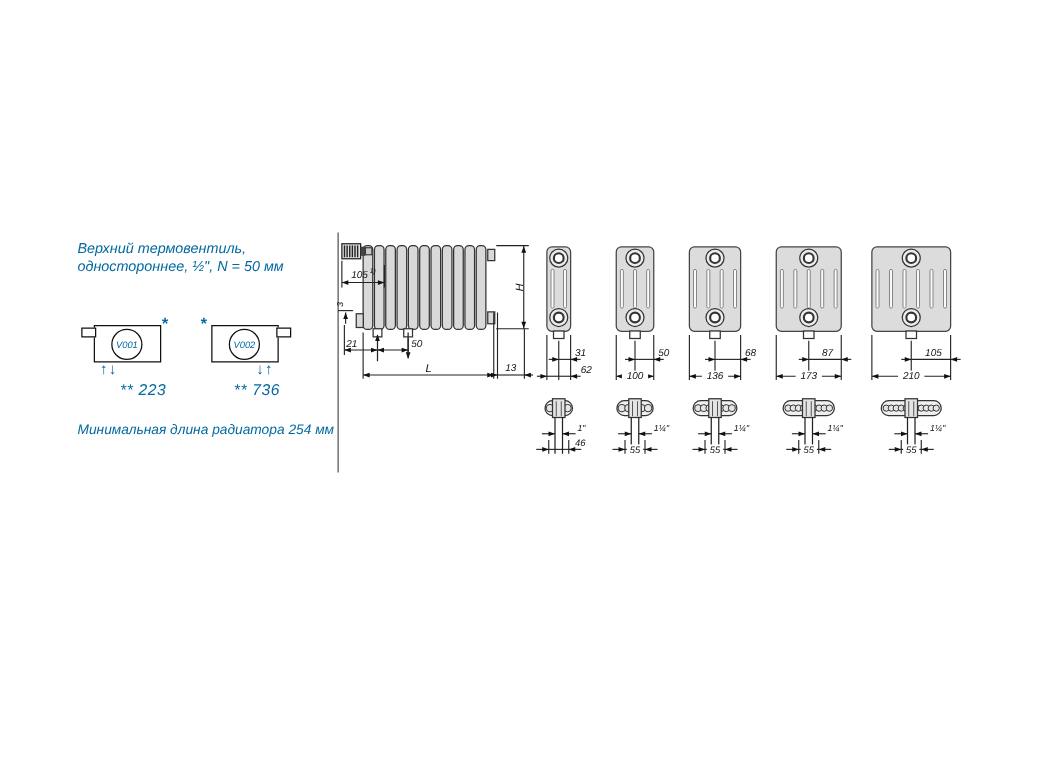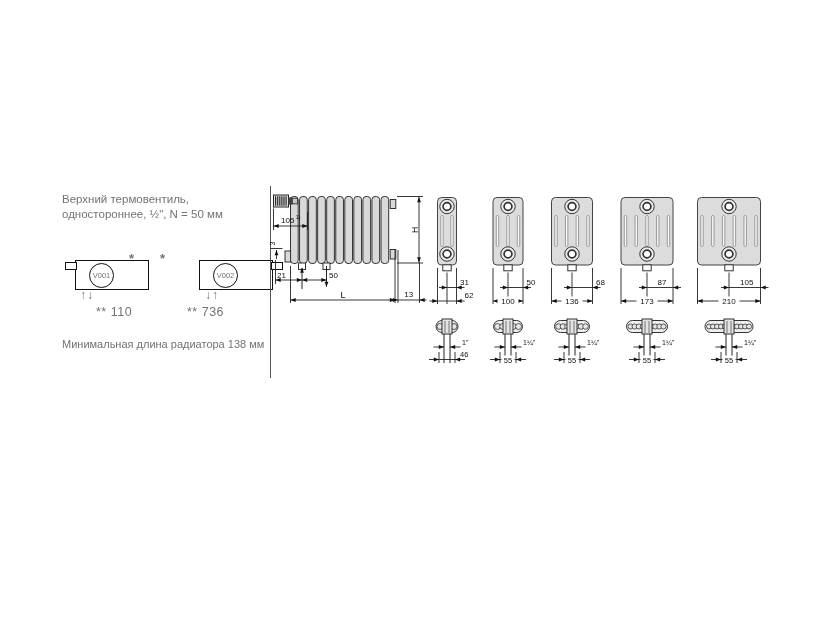--- a/index.html
+++ b/index.html
@@ -1,21 +1,21 @@
 <!DOCTYPE html>
 <html><head>
 <meta charset="utf-8">
 <style>
   html,body{margin:0;padding:0;background:#fff;}
   .stage{position:relative;width:830px;height:532px;background:#fff;overflow:hidden;
-         font-family:"Liberation Sans",sans-serif;color:#737373;}
+         font-family:"Liberation Sans",sans-serif;color:#0369a1;font-style:italic;}
   .abs{position:absolute;}
   .heading div{font-size:11.5px;line-height:15px;white-space:nowrap;}
   .note div{font-size:11px;line-height:13.5px;white-space:nowrap;}
-  .vbox{position:absolute;width:52px;height:28px;border:1.4px solid #111;background:#fff;padding-left:20px;}
+  .vbox{position:absolute;width:52px;height:28px;border:1.4px solid #111;background:#fff;}
   .vtab{position:absolute;width:10px;height:6px;border:1.4px solid #111;background:#fff;top:1px;}
   .vcircle{position:absolute;left:13px;top:1.5px;width:23px;height:23px;border:1.1px solid #111;
            border-radius:50%;text-align:center;line-height:23px;font-size:7.5px;letter-spacing:0;}
   .star{position:absolute;font-size:13px;font-weight:bold;}
   .flowarrows{position:absolute;font-size:12px;font-weight:bold;letter-spacing:1px;line-height:12px;}
   .codelabel{position:absolute;font-size:12.5px;letter-spacing:0.5px;white-space:nowrap;}
   .divider{position:absolute;left:270px;top:186px;width:1.2px;height:192px;background:#555;}
   svg text{font-family:"Liberation Sans",sans-serif;}
 </style>
 </head>
@@ -27,32 +27,32 @@
     <div>Верхний термовентиль,</div>
     <div>одностороннее, ½", N = 50 мм</div>
   </div>
 
   <div class="vbox" style="left:75px;top:260px;">
     <div class="vtab" style="left:-11px;"></div>
     <div class="vcircle">V001</div>
   </div>
   <div class="star" style="left:129px;top:251px;">*</div>
   <div class="flowarrows" style="left:80px;top:289px;"><span>↑</span><span>↓</span></div>
-  <div class="codelabel" style="left:96px;top:305px;">** 110</div>
-
-  <div class="vbox" style="left:169px;top:260px;margin-left:30px;">
+  <div class="codelabel" style="left:96px;top:305px;">** 223</div>
+
+  <div class="vbox" style="left:169px;top:260px;">
     <div class="vtab" style="right:-11px;"></div>
     <div class="vcircle">V002</div>
   </div>
   <div class="star" style="left:160px;top:251px;">*</div>
   <div class="flowarrows" style="left:205px;top:289px;"><span>↓</span><span>↑</span></div>
   <div class="codelabel" style="left:187px;top:305px;">** 736</div>
 
   <div class="abs note" style="left:62px;top:338px;">
-    <div>Минимальная длина радиатора 138 мм</div>
+    <div>Минимальная длина радиатора 254 мм</div>
   </div>
 
   <div class="divider"></div>
 
   <svg id="drawing" class="abs" style="left:0;top:0;" width="830" height="620" viewBox="0 0 830 620">
       <g>
         <g>
           <rect x="290.5" y="196.5" width="7.7" height="67" rx="3.2" fill="#d9d9d9" stroke="#333" stroke-width="1"></rect>
           <rect x="299.55" y="196.5" width="7.7" height="67" rx="3.2" fill="#d9d9d9" stroke="#333" stroke-width="1"></rect>
           <rect x="308.6" y="196.5" width="7.7" height="67" rx="3.2" fill="#d9d9d9" stroke="#333" stroke-width="1"></rect>

